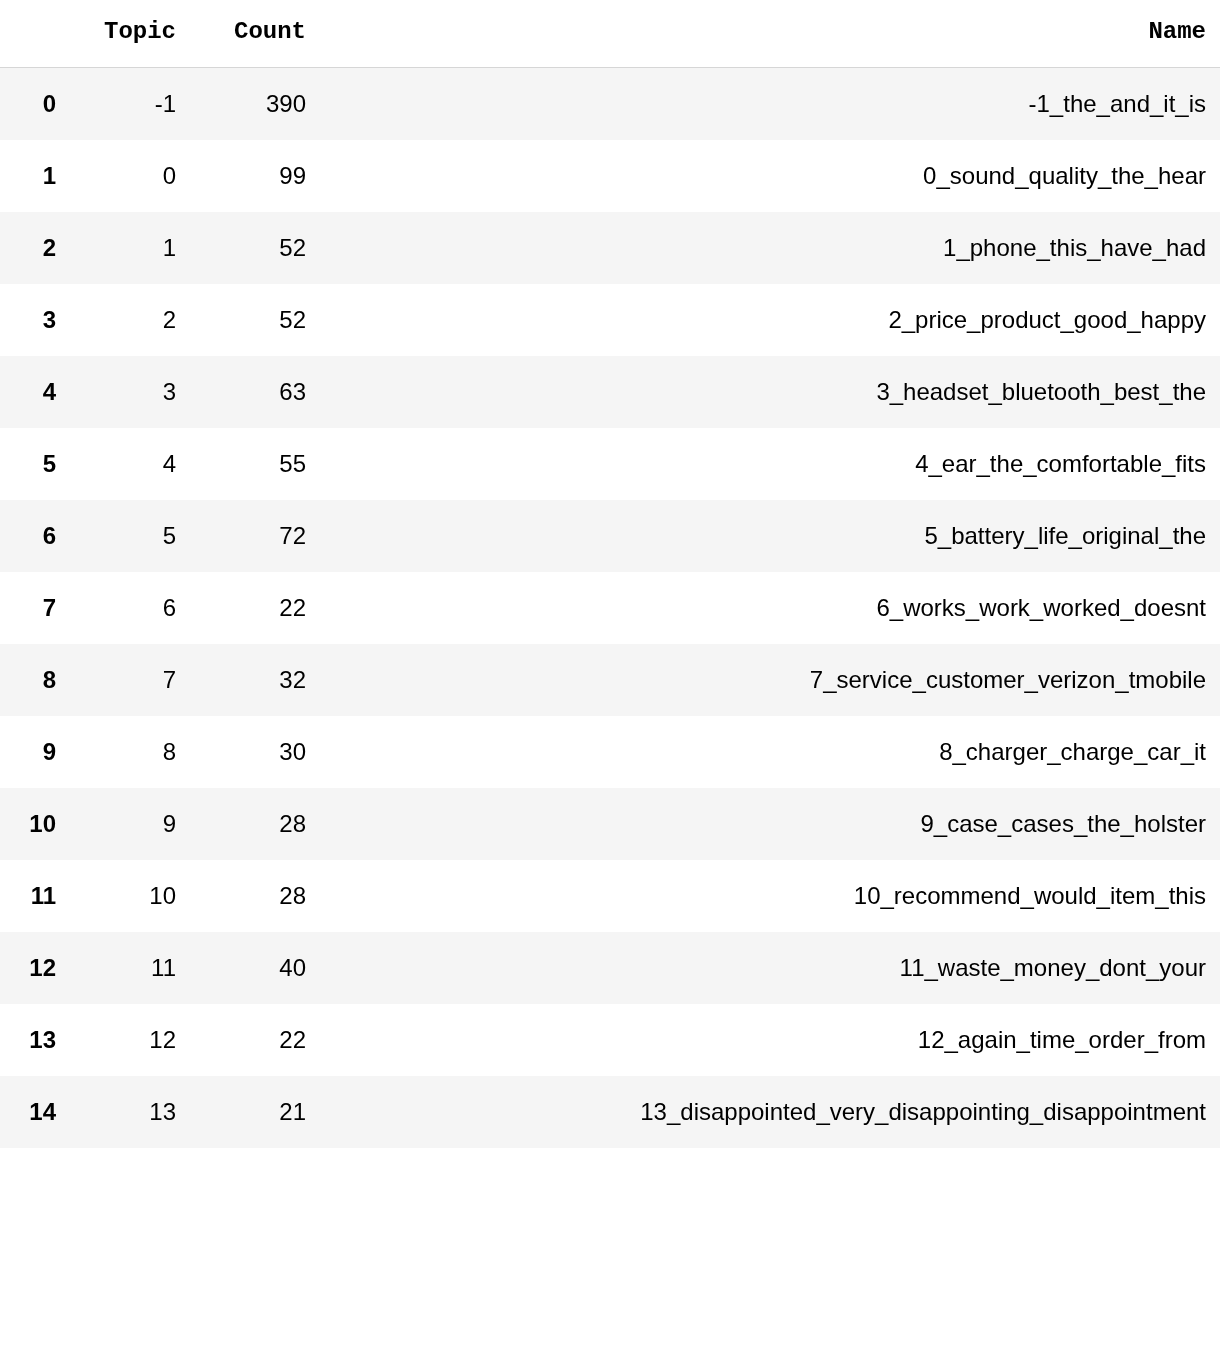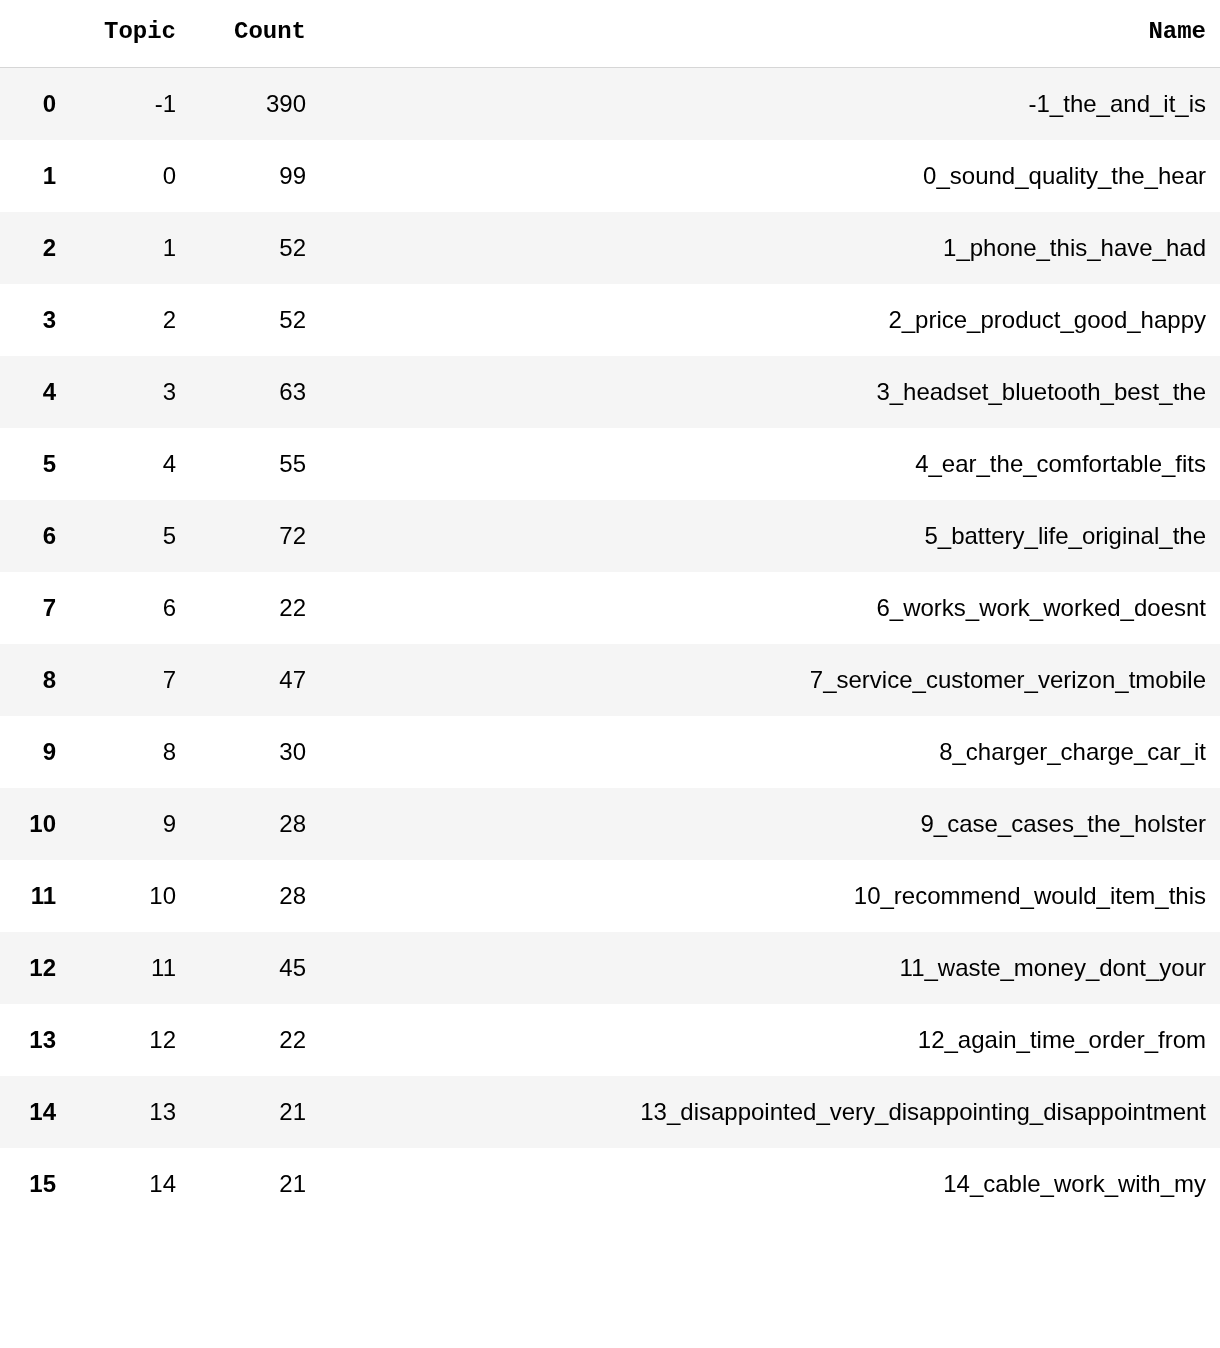--- a/index.html
+++ b/index.html
@@ -106,21 +106,21 @@
         </tr>
         <tr>
           <td class="idx">7</td>
           <td>6</td>
           <td>22</td>
           <td>6_works_work_worked_doesnt</td>
         </tr>
         <tr>
           <td class="idx">8</td>
           <td>7</td>
-          <td>47</td>
+          <td>32</td>
           <td>7_service_customer_verizon_tmobile</td>
         </tr>
         <tr>
           <td class="idx">9</td>
           <td>8</td>
           <td>30</td>
           <td>8_charger_charge_car_it</td>
         </tr>
         <tr>
           <td class="idx">10</td>
@@ -130,36 +130,30 @@
         </tr>
         <tr>
           <td class="idx">11</td>
           <td>10</td>
           <td>28</td>
           <td>10_recommend_would_item_this</td>
         </tr>
         <tr>
           <td class="idx">12</td>
           <td>11</td>
-          <td>45</td>
+          <td>40</td>
           <td>11_waste_money_dont_your</td>
         </tr>
         <tr>
           <td class="idx">13</td>
           <td>12</td>
           <td>22</td>
           <td>12_again_time_order_from</td>
         </tr>
         <tr>
           <td class="idx">14</td>
           <td>13</td>
           <td>21</td>
           <td>13_disappointed_very_disappointing_disappointment</td>
         </tr>
-        <tr>
-          <td class="idx">15</td>
-          <td>14</td>
-          <td>21</td>
-          <td>14_cable_work_with_my</td>
-        </tr>
       </tbody>
 </table>
 </div>
 
 </body></html>

